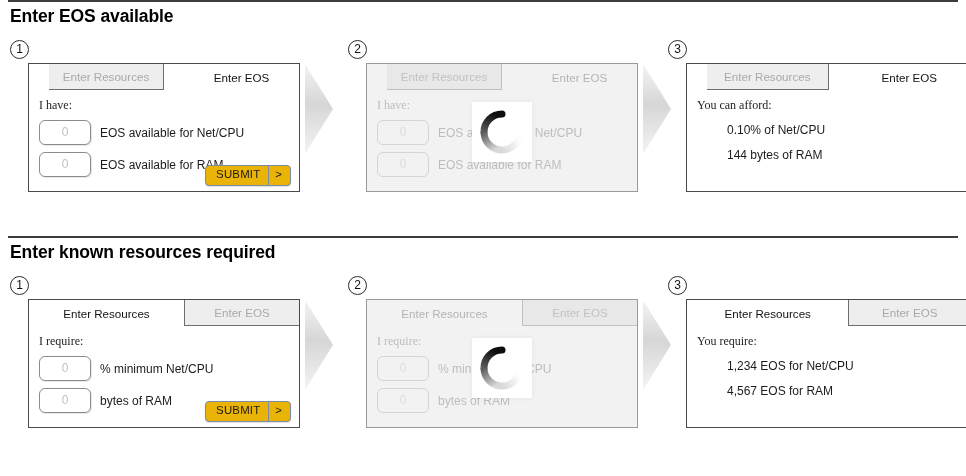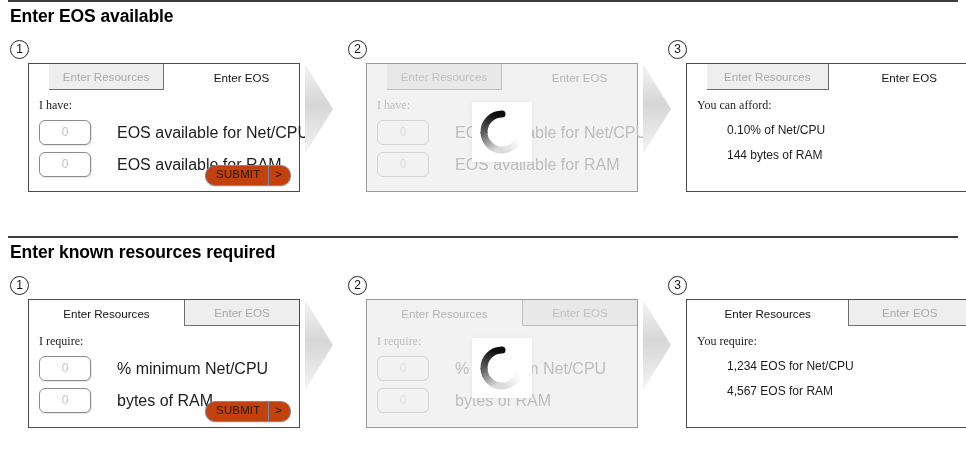--- a/index.html
+++ b/index.html
@@ -173,22 +173,22 @@
     box-shadow: 1px 1px 1px rgba(0,0,0,0.10);
     flex: 0 0 auto;
   }
   .panel.loading .num-input {
     background: #f2f2f2;
     border-color: #d4d4d4;
     color: #dcdcdc;
     box-shadow: none;
   }
   .field-label {
-    margin-left: 26px;
-    font-size: 16px;
+    margin-left: 9px;
+    font-size: 12px;
     color: #1c1c1c;
     white-space: nowrap;
   }
   .panel.loading .field-label { color: #bdbdbd; }
 
   .result-line {
     font-size: 12px;
     color: #1c1c1c;
     margin: 11px 0 0 30px;
     white-space: nowrap;
@@ -197,23 +197,23 @@
   
   .submit-wrap {
     position: absolute;
     right: 8px;
     bottom: 5px;
   }
   .submit-btn {
     display: flex;
     align-items: stretch;
     height: 19px;
-    background: #c2410c;
+    background: #eab308;
     border: 1.2px solid #7b8ba6;
-    border-radius: 10px;
+    border-radius: 4px;
     overflow: hidden;
     box-shadow: 0 1px 1px rgba(0,0,0,0.12);
   }
   .submit-label {
     padding: 0 8px 0 10px;
     font-size: 11.4px;
     line-height: 17px;
     color: #1a1a1a;
     letter-spacing: 0.2px;
     border-right: 1.2px solid #7b8ba6;

